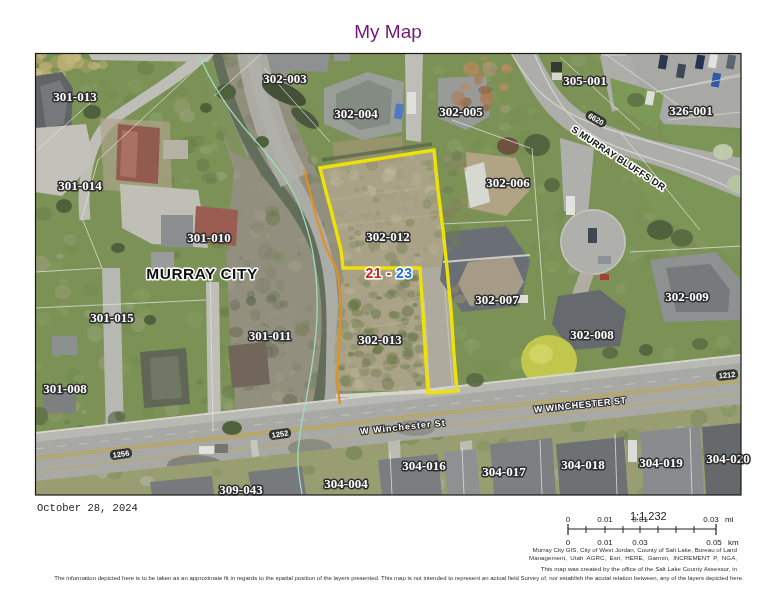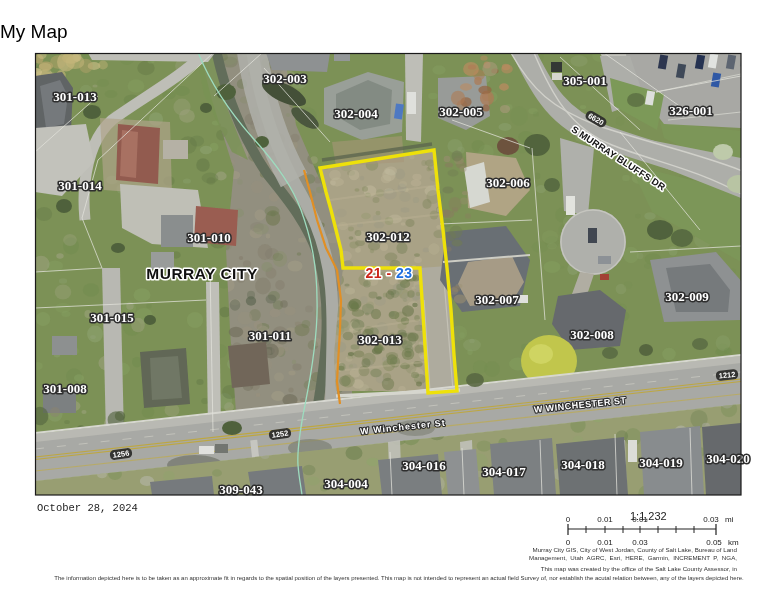--- a/index.html
+++ b/index.html
@@ -2,21 +2,21 @@
 <html><head>
 <meta charset="utf-8">
 <style>
 html,body{margin:0;padding:0;background:#ffffff;}
 body{width:776px;height:600px;position:relative;font-family:"Liberation Sans",sans-serif;overflow:hidden;}
 .abs{position:absolute;}
 </style>
 </head>
 <body>
 
-<div class="abs" style="left:0;top:21px;width:776px;font-size:19px;color:#000000;">My Map</div>
+<div class="abs" style="left:0;top:21px;width:776px;text-align:center;font-size:19px;color:#701a75;">My Map</div>
 
 <svg class="abs" style="left:0;top:0" width="776" height="600" viewBox="0 0 776 600">
 <defs>
 <clipPath id="mapclip">
         <rect x="35" y="53" width="706" height="442"></rect>
       </clipPath>
 <clipPath id="parcelclip">
         <path d="M320,168 L434,150 L438,190 L443,230 L447,268 L451,310 L454,355 L457,391 L336,391 L334,355 L338,310 L343,268 L341,250 L331,210 L326,192 Z"></path>
       </clipPath>
 <clipPath id="creekclip">

